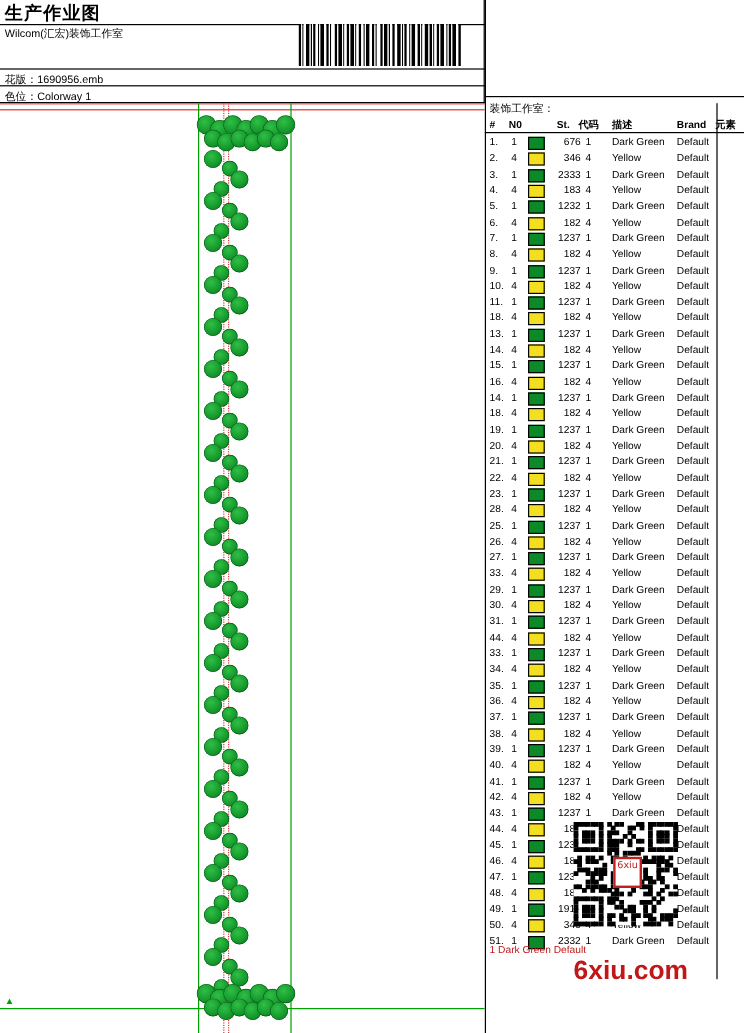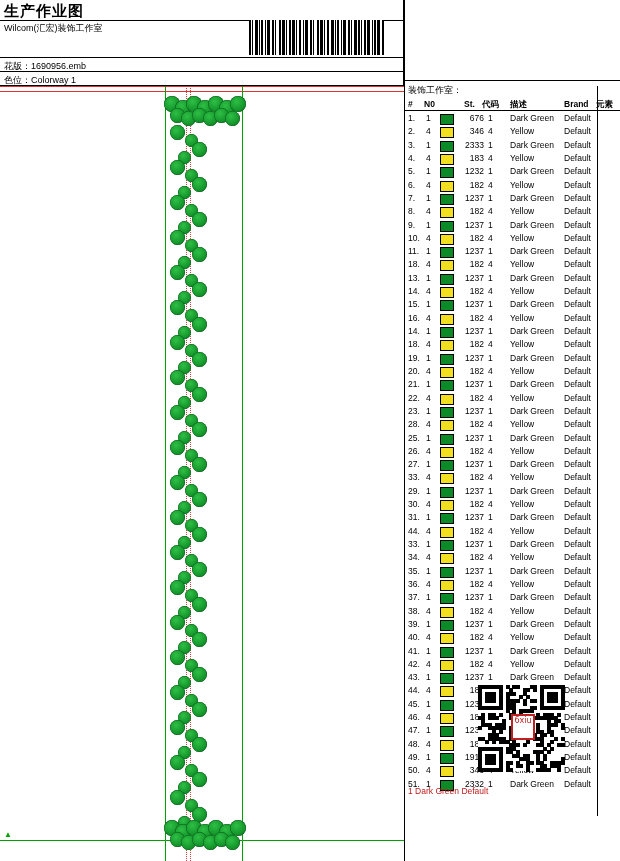--- a/index.html
+++ b/index.html
@@ -1215,20 +1215,21 @@
       <div class="cell" style="left: 20.64px; top: 82.56px; width: 4px; height: 4px;"></div>
       <div class="cell" style="left: 27.52px; top: 82.56px; width: 4px; height: 4px;"></div>
       <div class="cell" style="left: 30.96px; top: 82.56px; width: 4px; height: 4px;"></div>
       <div class="cell" style="left: 48.16px; top: 82.56px; width: 4px; height: 4px;"></div>
       <div class="cell" style="left: 58.48px; top: 82.56px; width: 4px; height: 4px;"></div>
       <div class="cell" style="left: 61.92px; top: 82.56px; width: 4px; height: 4px;"></div>
       <div class="cell" style="left: 65.36px; top: 82.56px; width: 4px; height: 4px;"></div>
       <div class="cell" style="left: 68.8px; top: 82.56px; width: 4px; height: 4px;"></div>
       <div class="cell" style="left: 79.12px; top: 82.56px; width: 4px; height: 4px;"></div>
     </div>
+  <div class="watermark">6xiu.com</div>
 
   <div class="canvas" id="canvas">
     <div class="red-line-top"></div>
     <div class="red-line-top2"></div>
     <div class="v-green v-green-l"></div>
     <div class="v-green v-green-r"></div>
     <div class="v-red v-red-l"></div>
     <div class="v-red v-red-r"></div>
     <div class="green-line-bottom"></div>
     <div class="corner-mark">▲</div>

